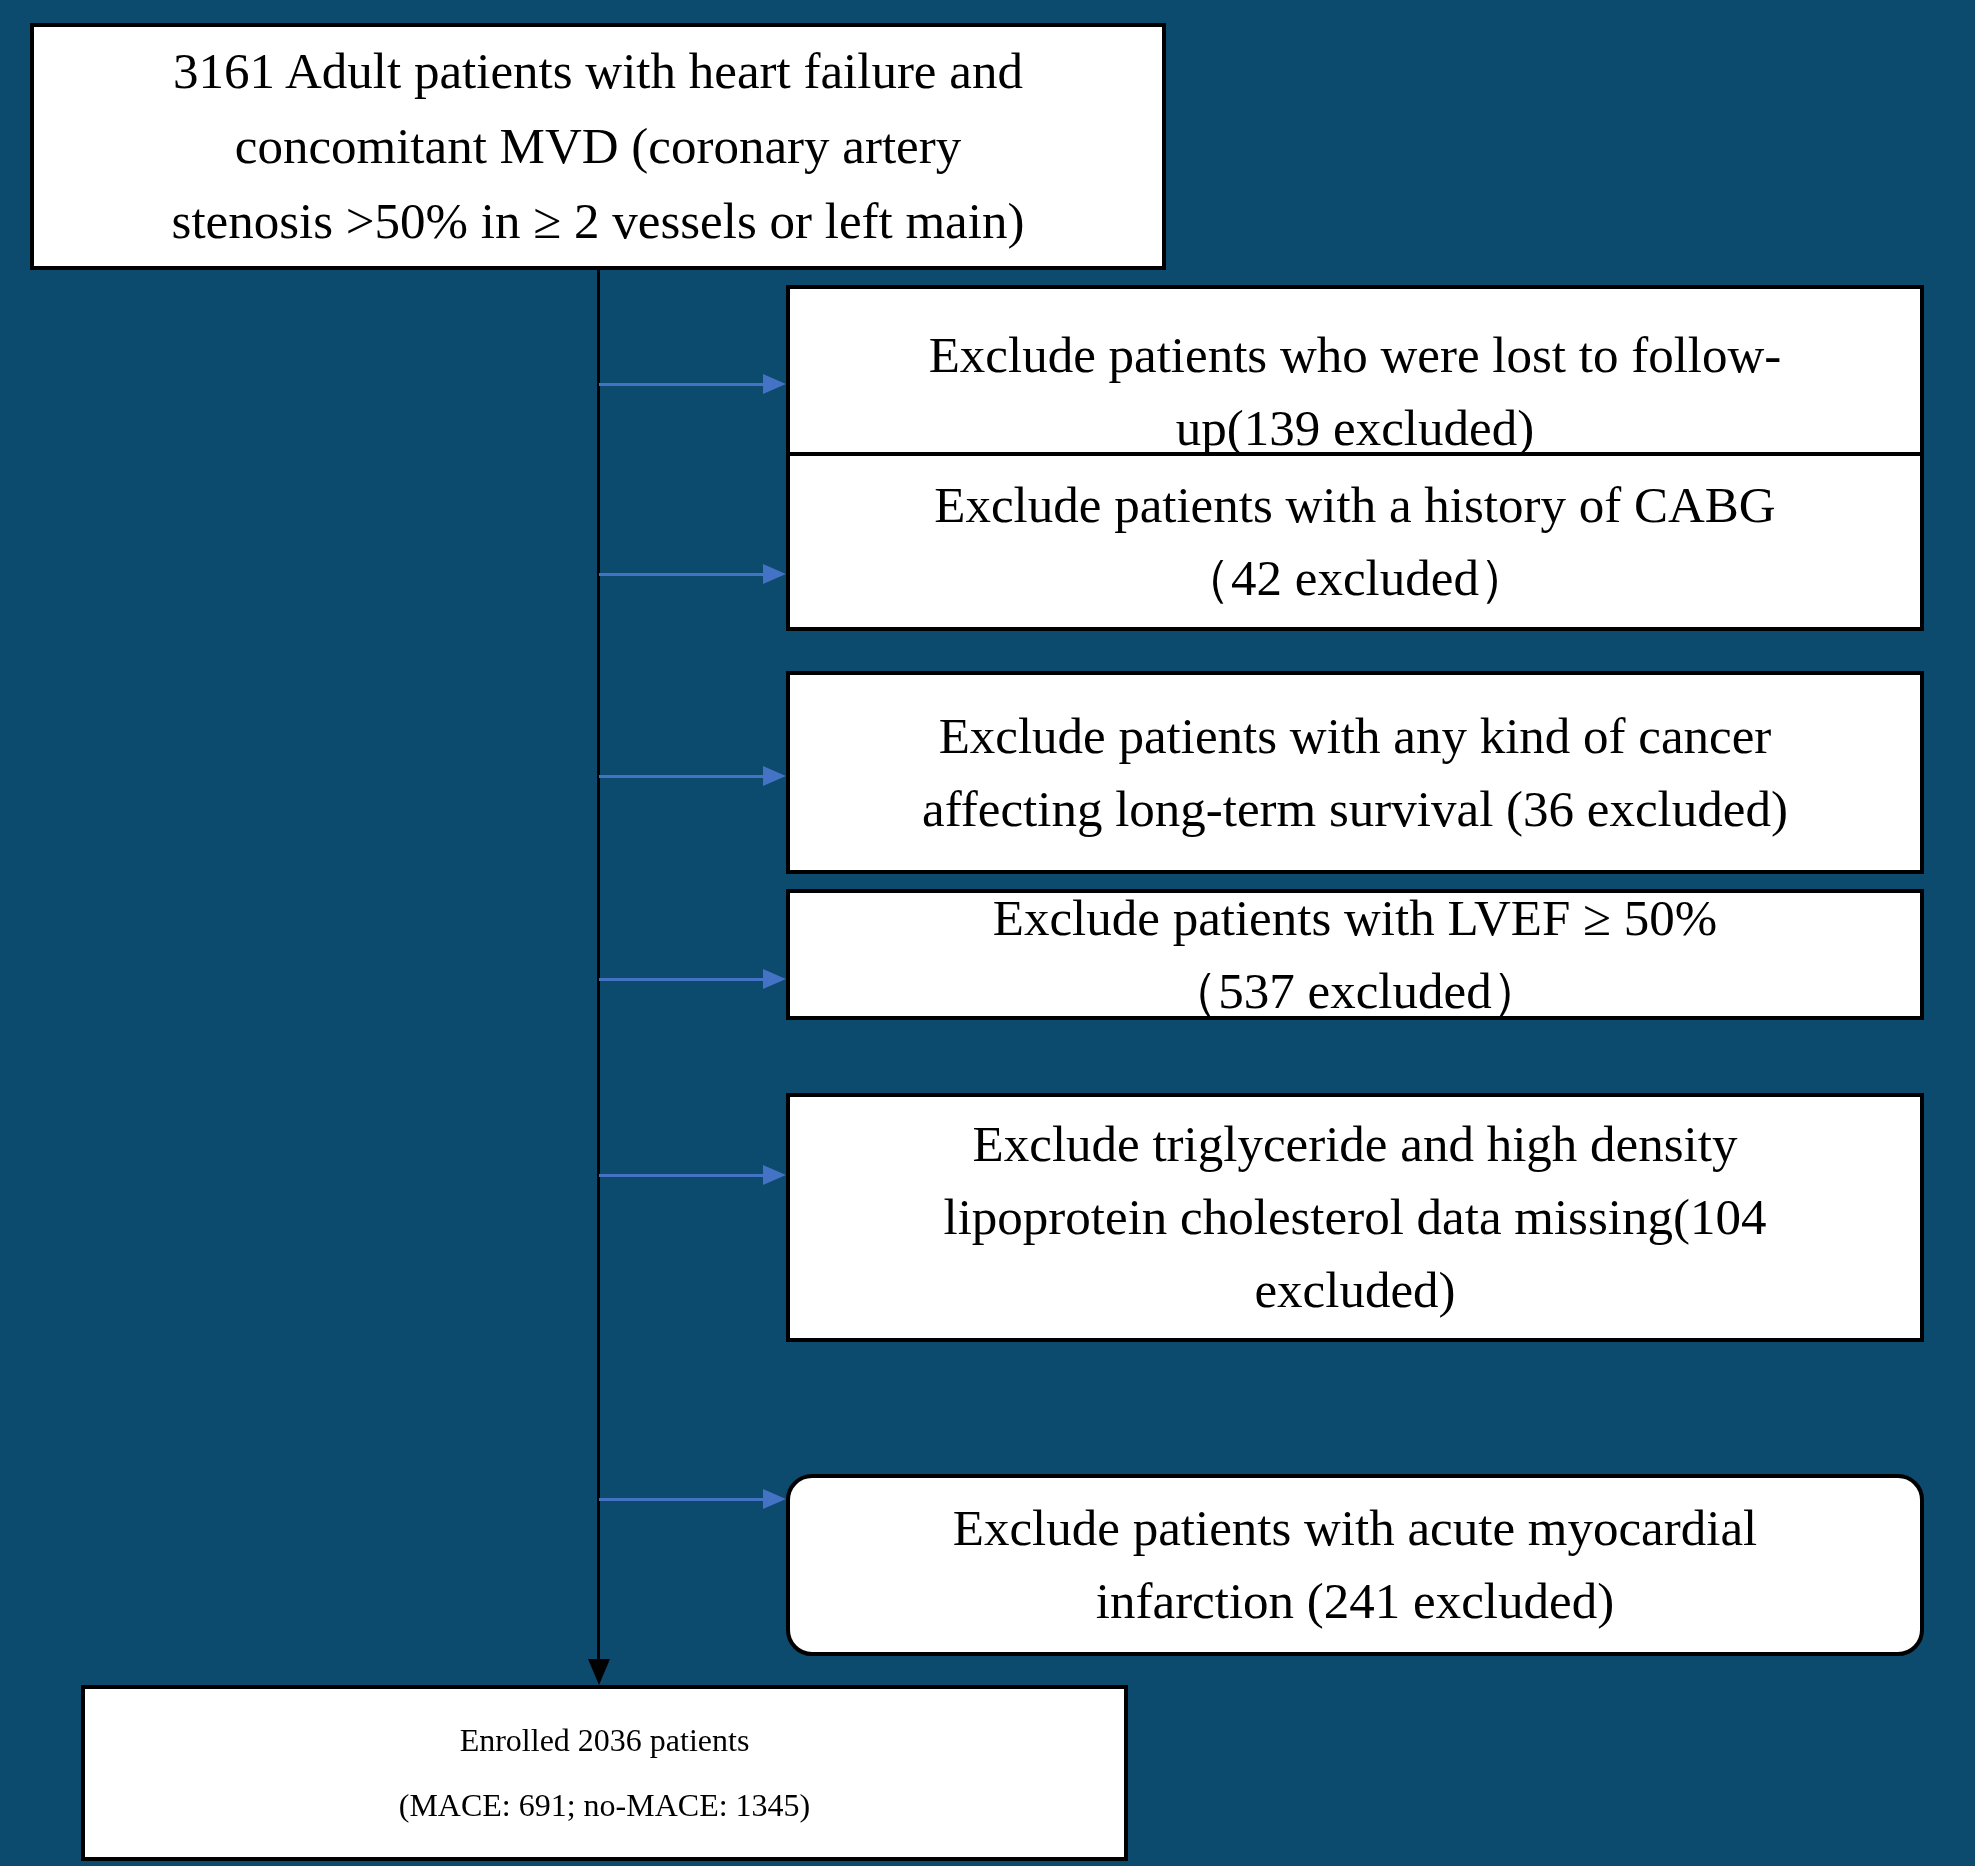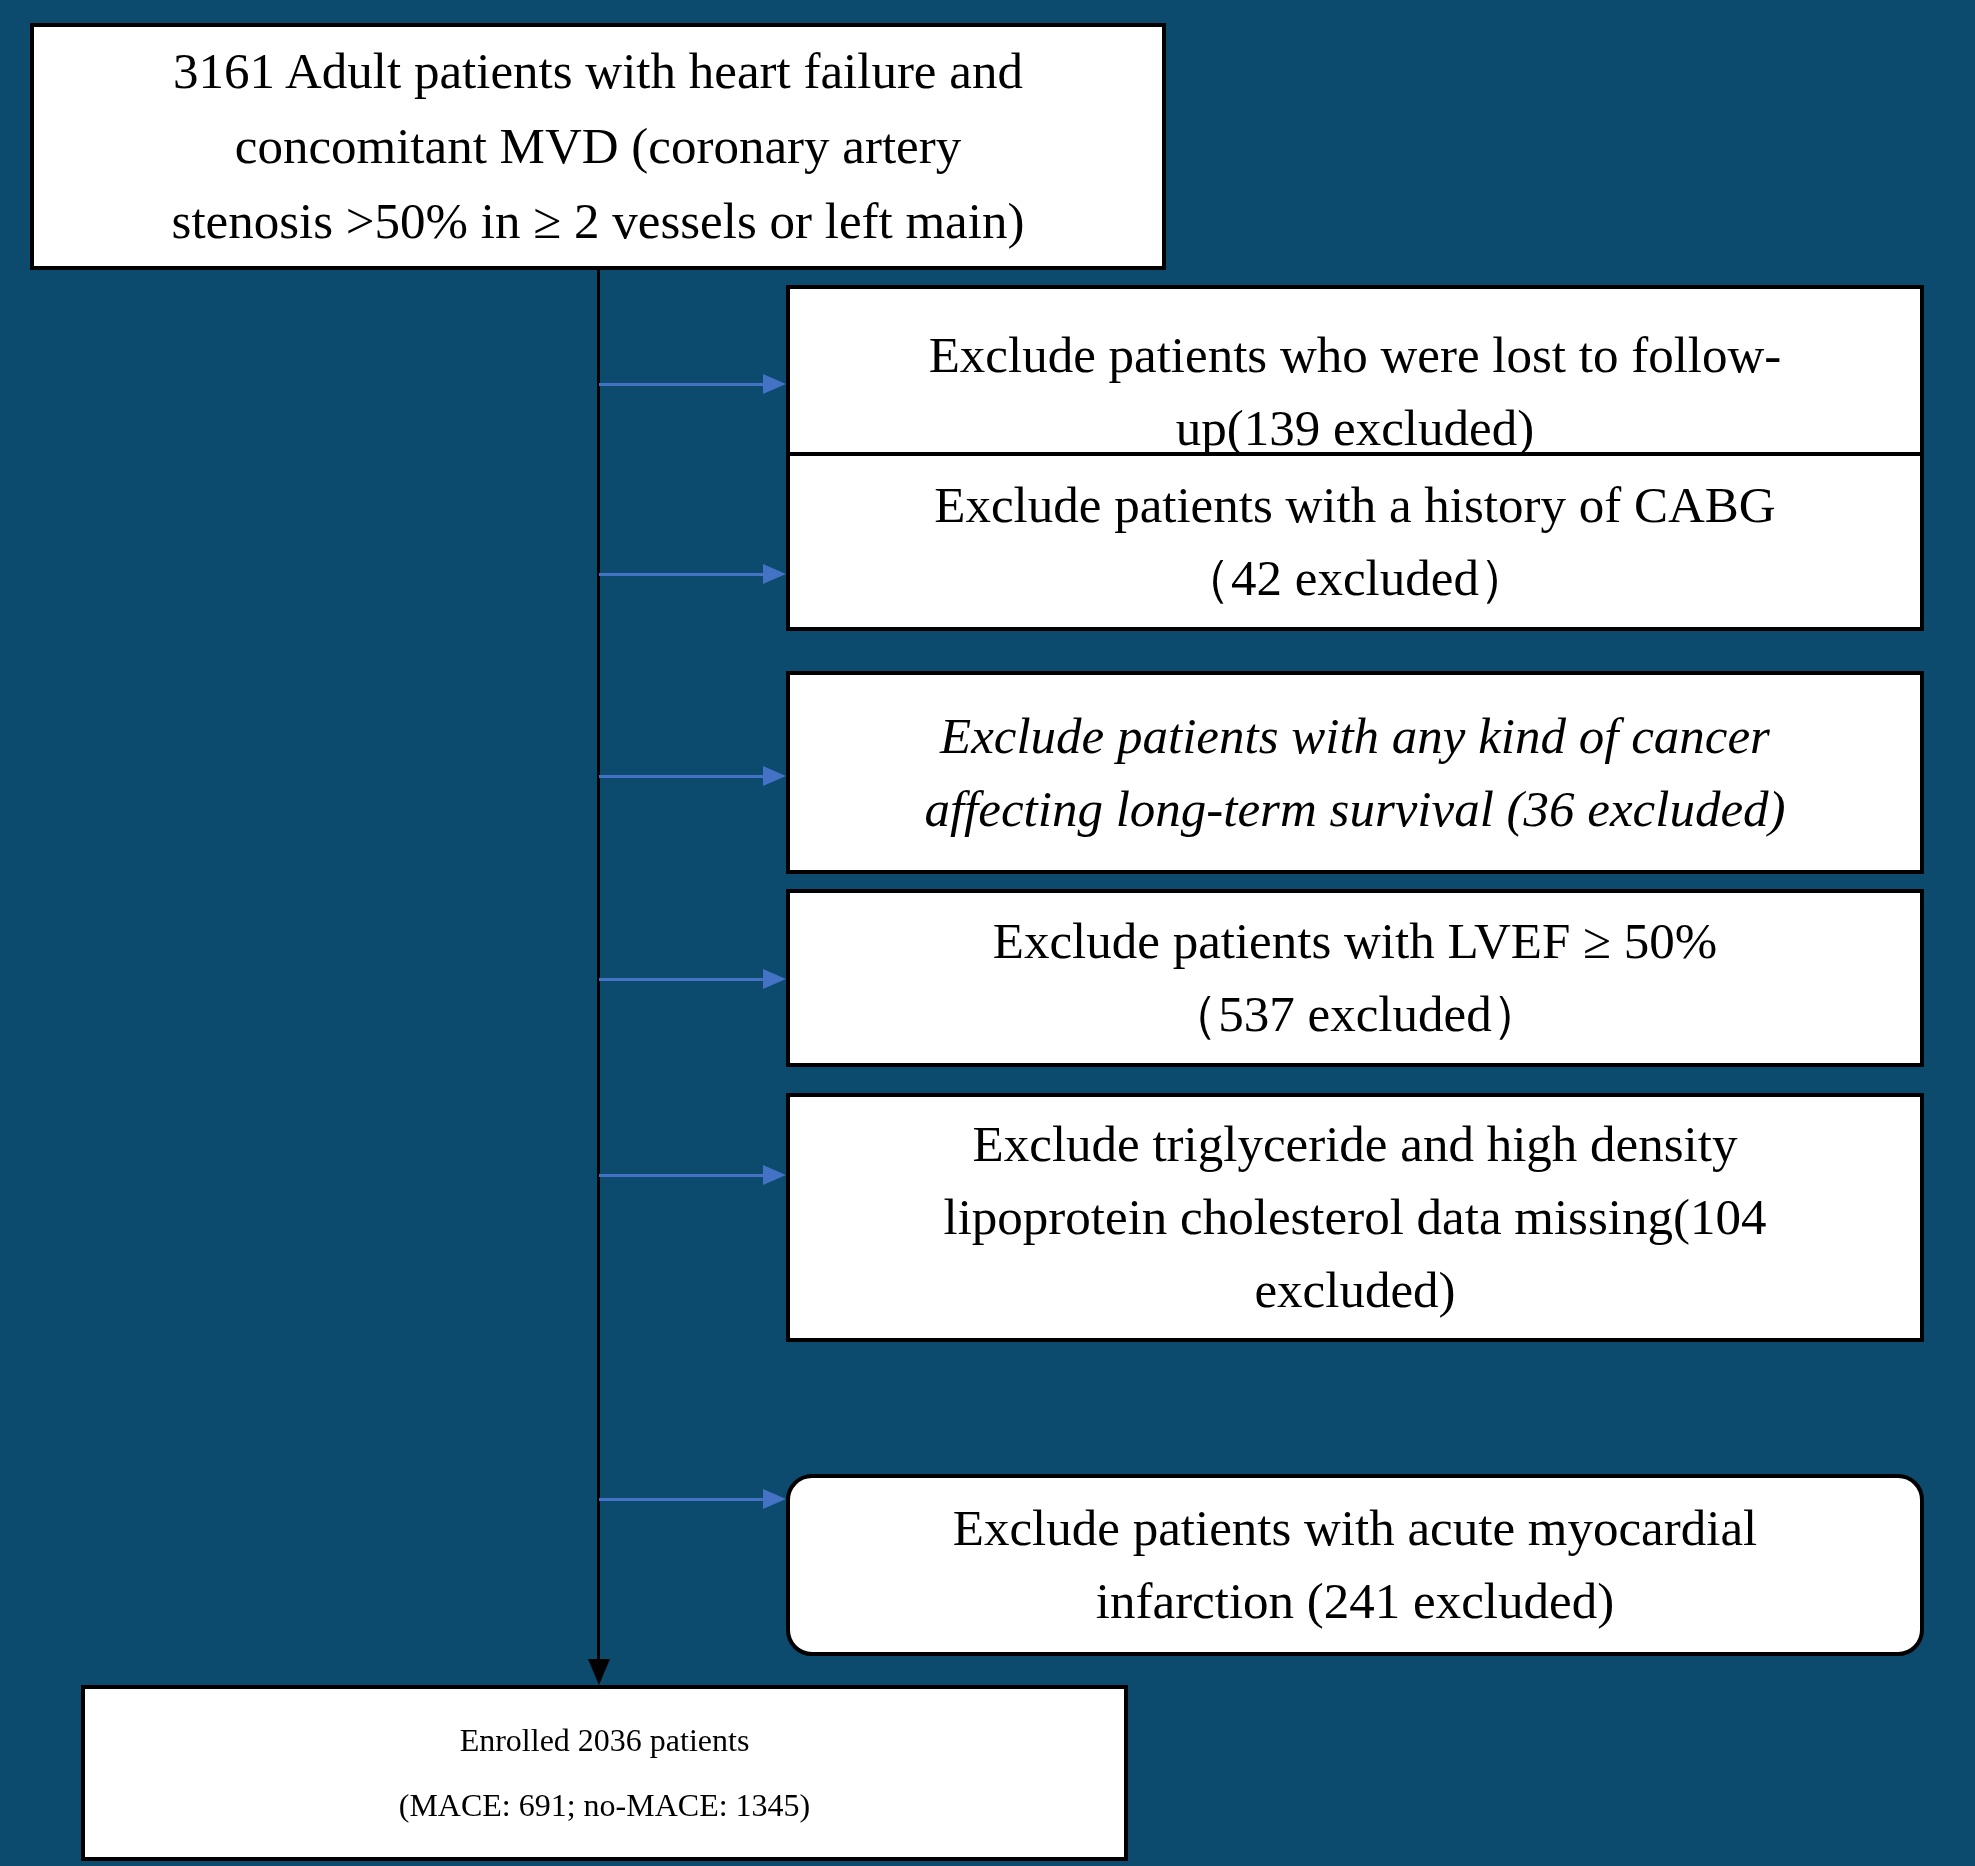--- a/index.html
+++ b/index.html
@@ -138,26 +138,26 @@
   <div class="box excl-box" style="top: 285px; height: 213px;">
     <div class="line">Exclude patients who were lost to follow-</div>
     <div class="line">up(139 excluded)</div>
   </div>
 
   <div class="box excl-box" style="top: 452px; height: 179px;">
     <div class="line">Exclude patients with a history of CABG</div>
     <div class="line">（42 excluded）</div>
   </div>
 
-  <div class="box excl-box" style="top: 671px; height: 203px; font-style: italic;">
+  <div class="box excl-box" style="top: 671px; height: 203px;">
     <div class="line">Exclude patients with any kind of cancer</div>
     <div class="line">affecting long-term survival (36 excluded)</div>
   </div>
 
-  <div class="box excl-box" style="top: 889px; height: 178px; justify-content: center;">
+  <div class="box excl-box" style="top: 889px; height: 131px; justify-content: center;">
     <div class="line">Exclude patients with LVEF ≥ 50%</div>
     <div class="line">（537 excluded）</div>
   </div>
 
   <div class="box excl-box" style="top: 1093px; height: 249px;">
     <div class="line">Exclude triglyceride and high density</div>
     <div class="line">lipoprotein cholesterol data missing(104</div>
     <div class="line">excluded)</div>
   </div>
 

